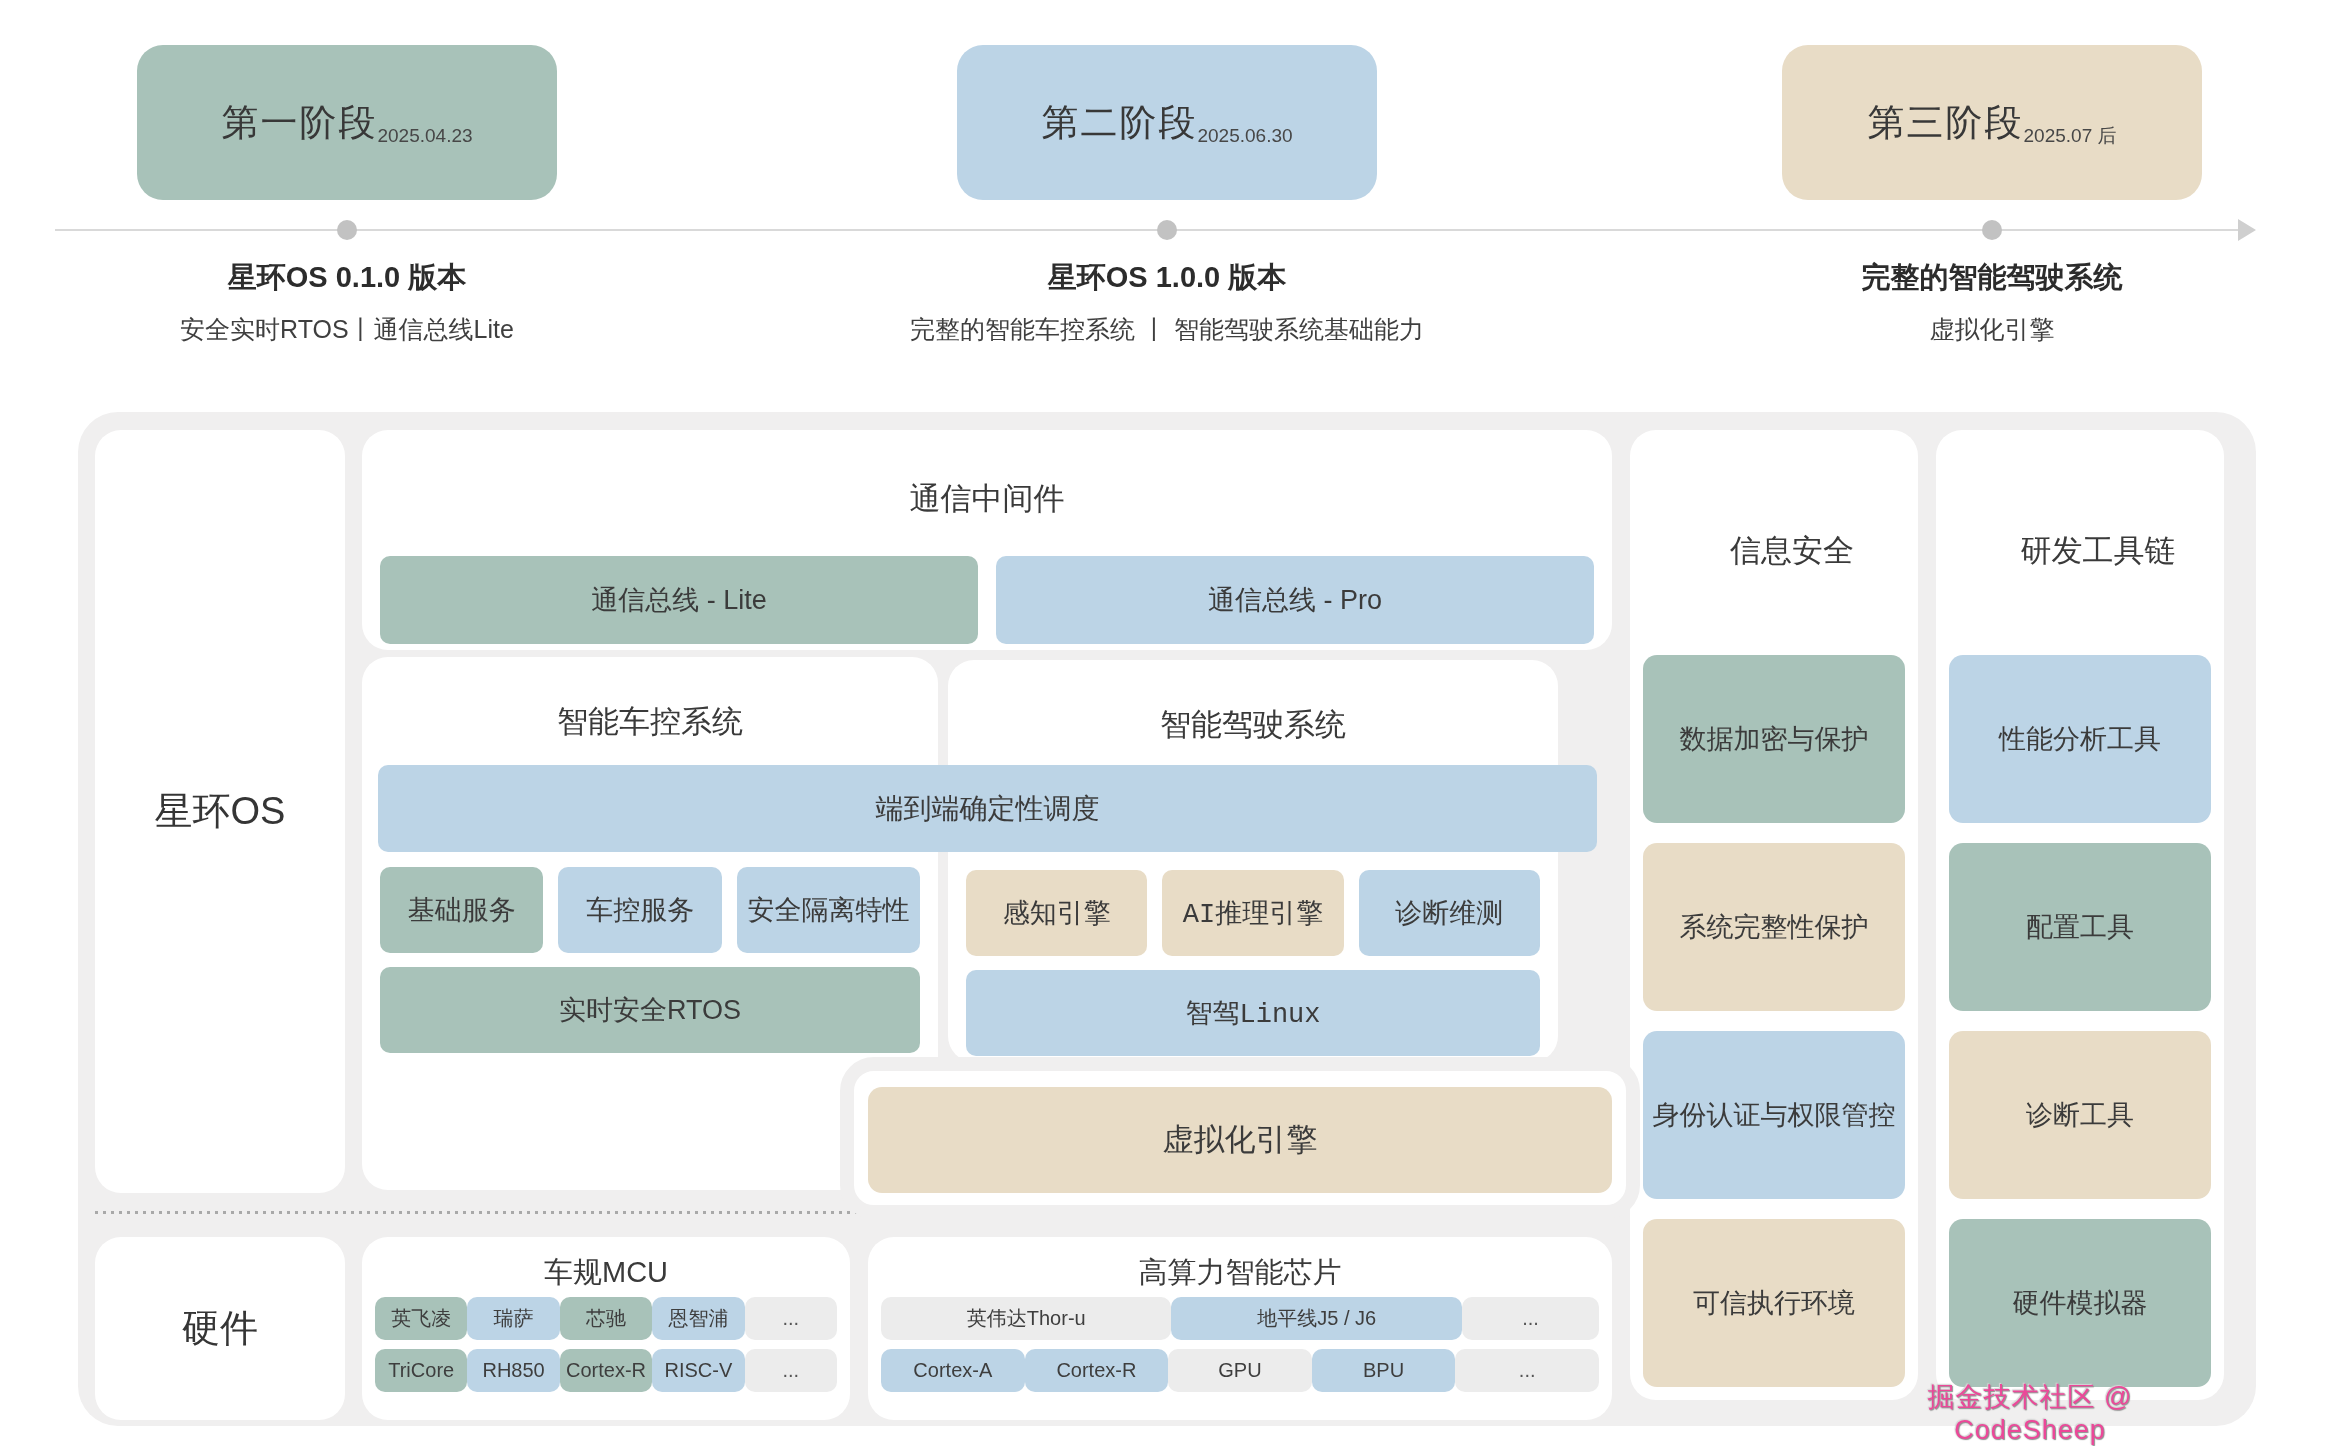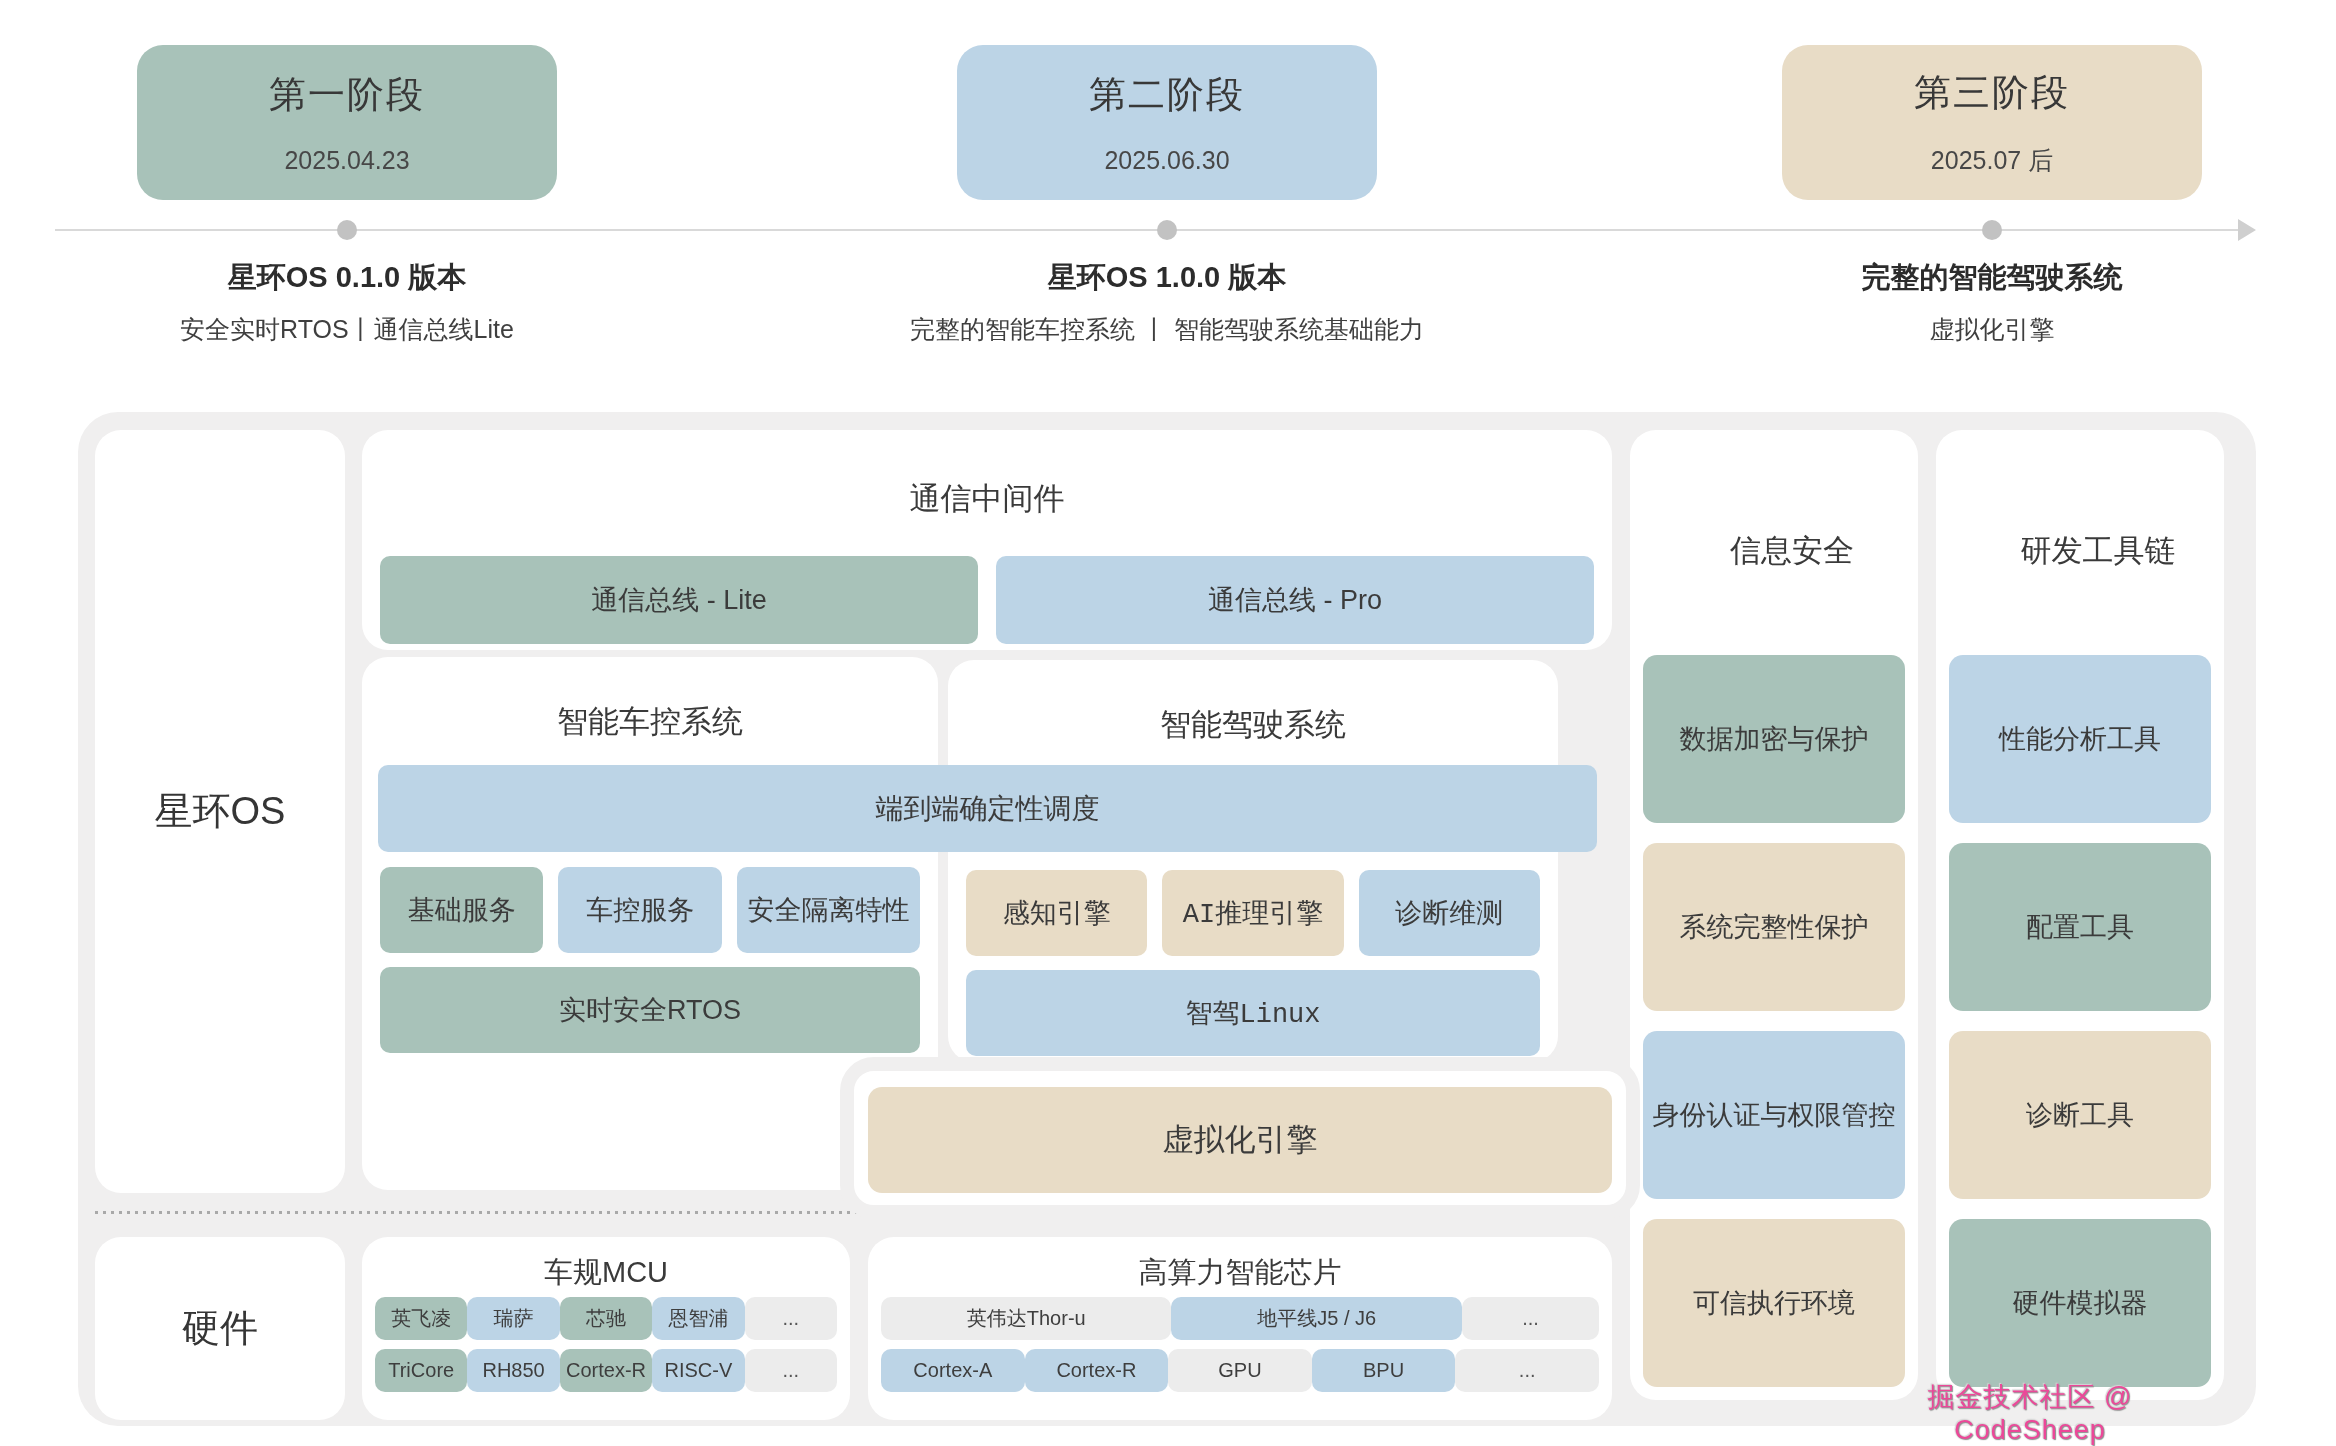--- a/index.html
+++ b/index.html
@@ -16,27 +16,27 @@
   html,body{background:#ffffff;}
   body{
     width:2336px;height:1446px;position:relative;overflow:hidden;
     font-family:"Liberation Sans","DejaVu Sans",sans-serif;
     color:var(--text-dark);
   }
 
   
   .phase{
     position:absolute;top:45px;width:420px;height:155px;border-radius:26px;
-    display:flex;flex-direction:column;align-items:center;justify-content:center;
+    display:flex;flex-direction:row;align-items:center;justify-content:center;
   }
   .phase-1{left:137px;background:var(--green);}
   .phase-2{left:957px;background:var(--blue);}
   .phase-3{left:1782px;background:var(--tan);}
   .phase-title{font-size:37px;font-weight:500;color:#383838;letter-spacing:2px;}
-  .phase-date{font-size:25px;color:#474747;margin-top:26px;}
+  .phase-date{font-size:19px;color:#474747;margin-top:26px;}
 
   .tl-line{position:absolute;left:55px;top:229px;width:2186px;height:2px;background:var(--line-gray);}
   .tl-arrow{
     position:absolute;left:2238px;top:219px;width:0;height:0;
     border-left:18px solid #cfcfcf;border-top:11px solid transparent;border-bottom:11px solid transparent;
   }
   .tl-dot{position:absolute;top:220px;width:20px;height:20px;border-radius:50%;background:var(--dot-gray);}
   .dot-1{left:337px;}.dot-2{left:1157px;}.dot-3{left:1982px;}
 
   .milestone{position:absolute;top:258px;text-align:center;}

